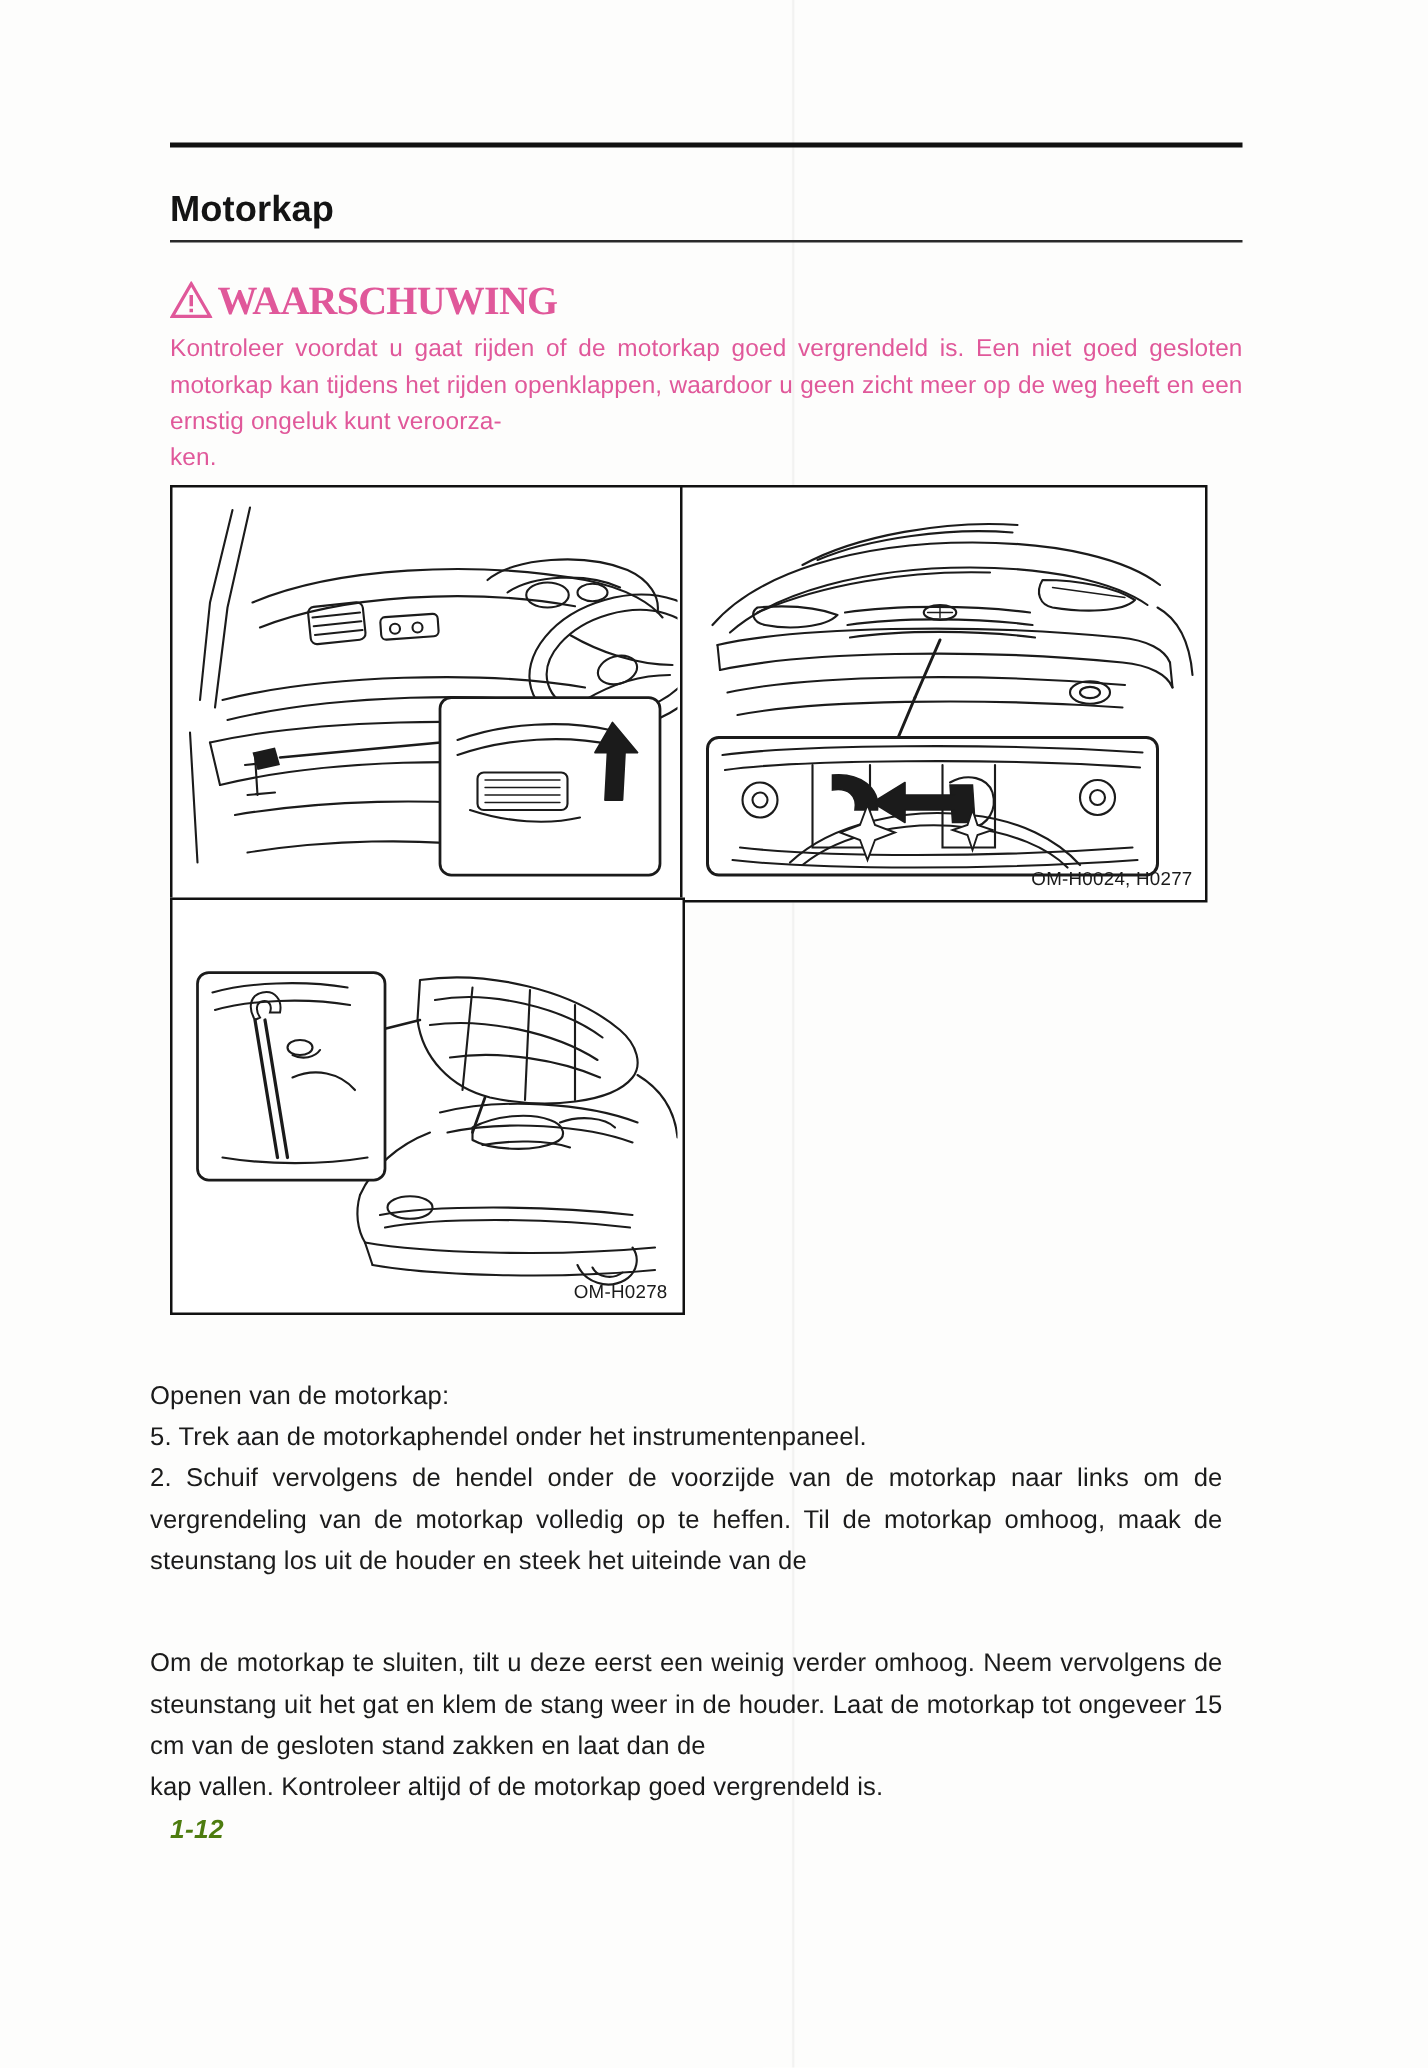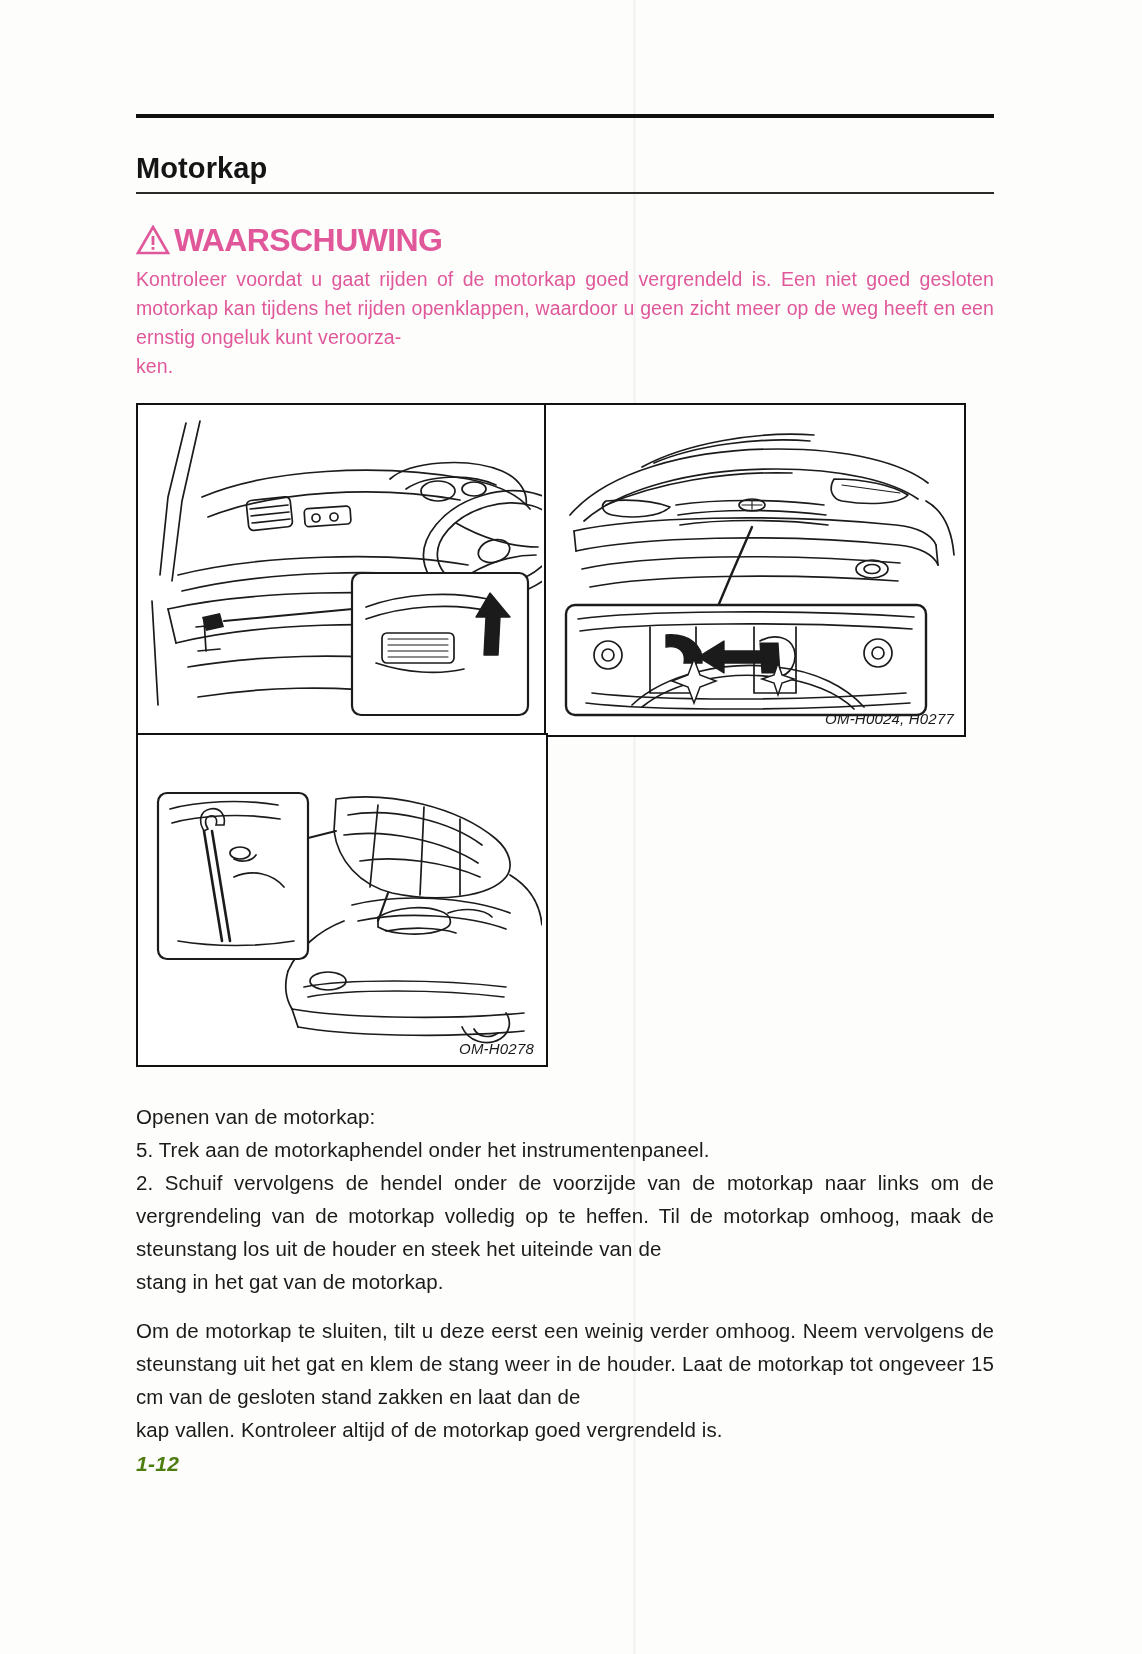--- a/index.html
+++ b/index.html
@@ -63,20 +63,21 @@
   }
 
   
   .warn-head {
     position: absolute;
     left: 136px;
     top: 224px;
     display: flex;
     align-items: center;
     gap: 4px;
+    font-family: Liberation Serif, serif;
   }
   .warn-tri { display: block; }
   .warn-word {
     font-size: 32px;
     font-weight: bold;
     letter-spacing: -0.6px;
     color: #e0589a;
     line-height: 1;
   }
   .warn-body {
@@ -90,24 +91,23 @@
     color: #e0589a;
     text-align: justify;
     letter-spacing: 0.1px;
   }
   .warn-body .lastline { display: block; text-align: left; }
 
   
   .figure-wrap {
     position: absolute;
     left: 136px;
-    top: 403px;
+    top: 388px;
     width: 826px;
     height: 660px;
-    font-style: italic;
   }
   .fig-box {
     position: absolute;
     border: 2px solid #111;
     background: #fff;
     overflow: hidden;
   }
   .fig-a { left: 0;   top: 0;   width: 408px; height: 330px; }
   .fig-b { left: 408px; top: 0; width: 418px; height: 330px; }
   .fig-c { left: 0;   top: 330px; width: 408px; height: 330px; }
@@ -118,21 +118,21 @@
     color: #1a1a1a;
     letter-spacing: 0.2px;
     white-space: nowrap;
   }
   .cap-b { right: 10px; bottom: 8px; }
   .cap-c { right: 12px; bottom: 8px; }
 
   
   .body-copy {
     position: absolute;
-    left: 136px;
+    left: 120px;
     width: 858px;
     font-size: 20.5px;
     line-height: 33px;
     color: #1b1b1b;
     letter-spacing: 0.1px;
   }
   .p-intro { top: 1100px; }
   .p-step1 { top: 1133px; }
   .p-step2 { top: 1166px; text-align: justify; }
   .p-step2 .lastline { display: block; text-align: left; }
@@ -396,21 +396,20 @@
     </div>
 
   </div>
 
   <div class="body-copy p-intro">Openen van de motorkap:</div>
 
   <div class="body-copy p-step1">5. Trek aan de motorkaphendel onder het instrumentenpaneel.</div>
 
   <div class="body-copy p-step2">
     <span>2. Schuif vervolgens de hendel onder de voorzijde van de motorkap naar links om de vergrendeling van de motorkap volledig op te heffen. Til de motorkap omhoog, maak de steunstang los uit de houder en steek het uiteinde van de</span>
-    <span class="lastline">stang in het gat van de motorkap.</span>
   </div>
 
   <div class="body-copy p-close">
     <span>Om de motorkap te sluiten, tilt u deze eerst een weinig verder omhoog. Neem vervolgens de steunstang uit het gat en klem de stang weer in de houder. Laat de motorkap tot ongeveer 15 cm van de gesloten stand zakken en laat dan de</span>
     <span class="lastline">kap vallen. Kontroleer altijd of de motorkap goed vergrendeld is.</span>
   </div>
 
   <div class="pagenum">1-12</div>
 
 </div>

